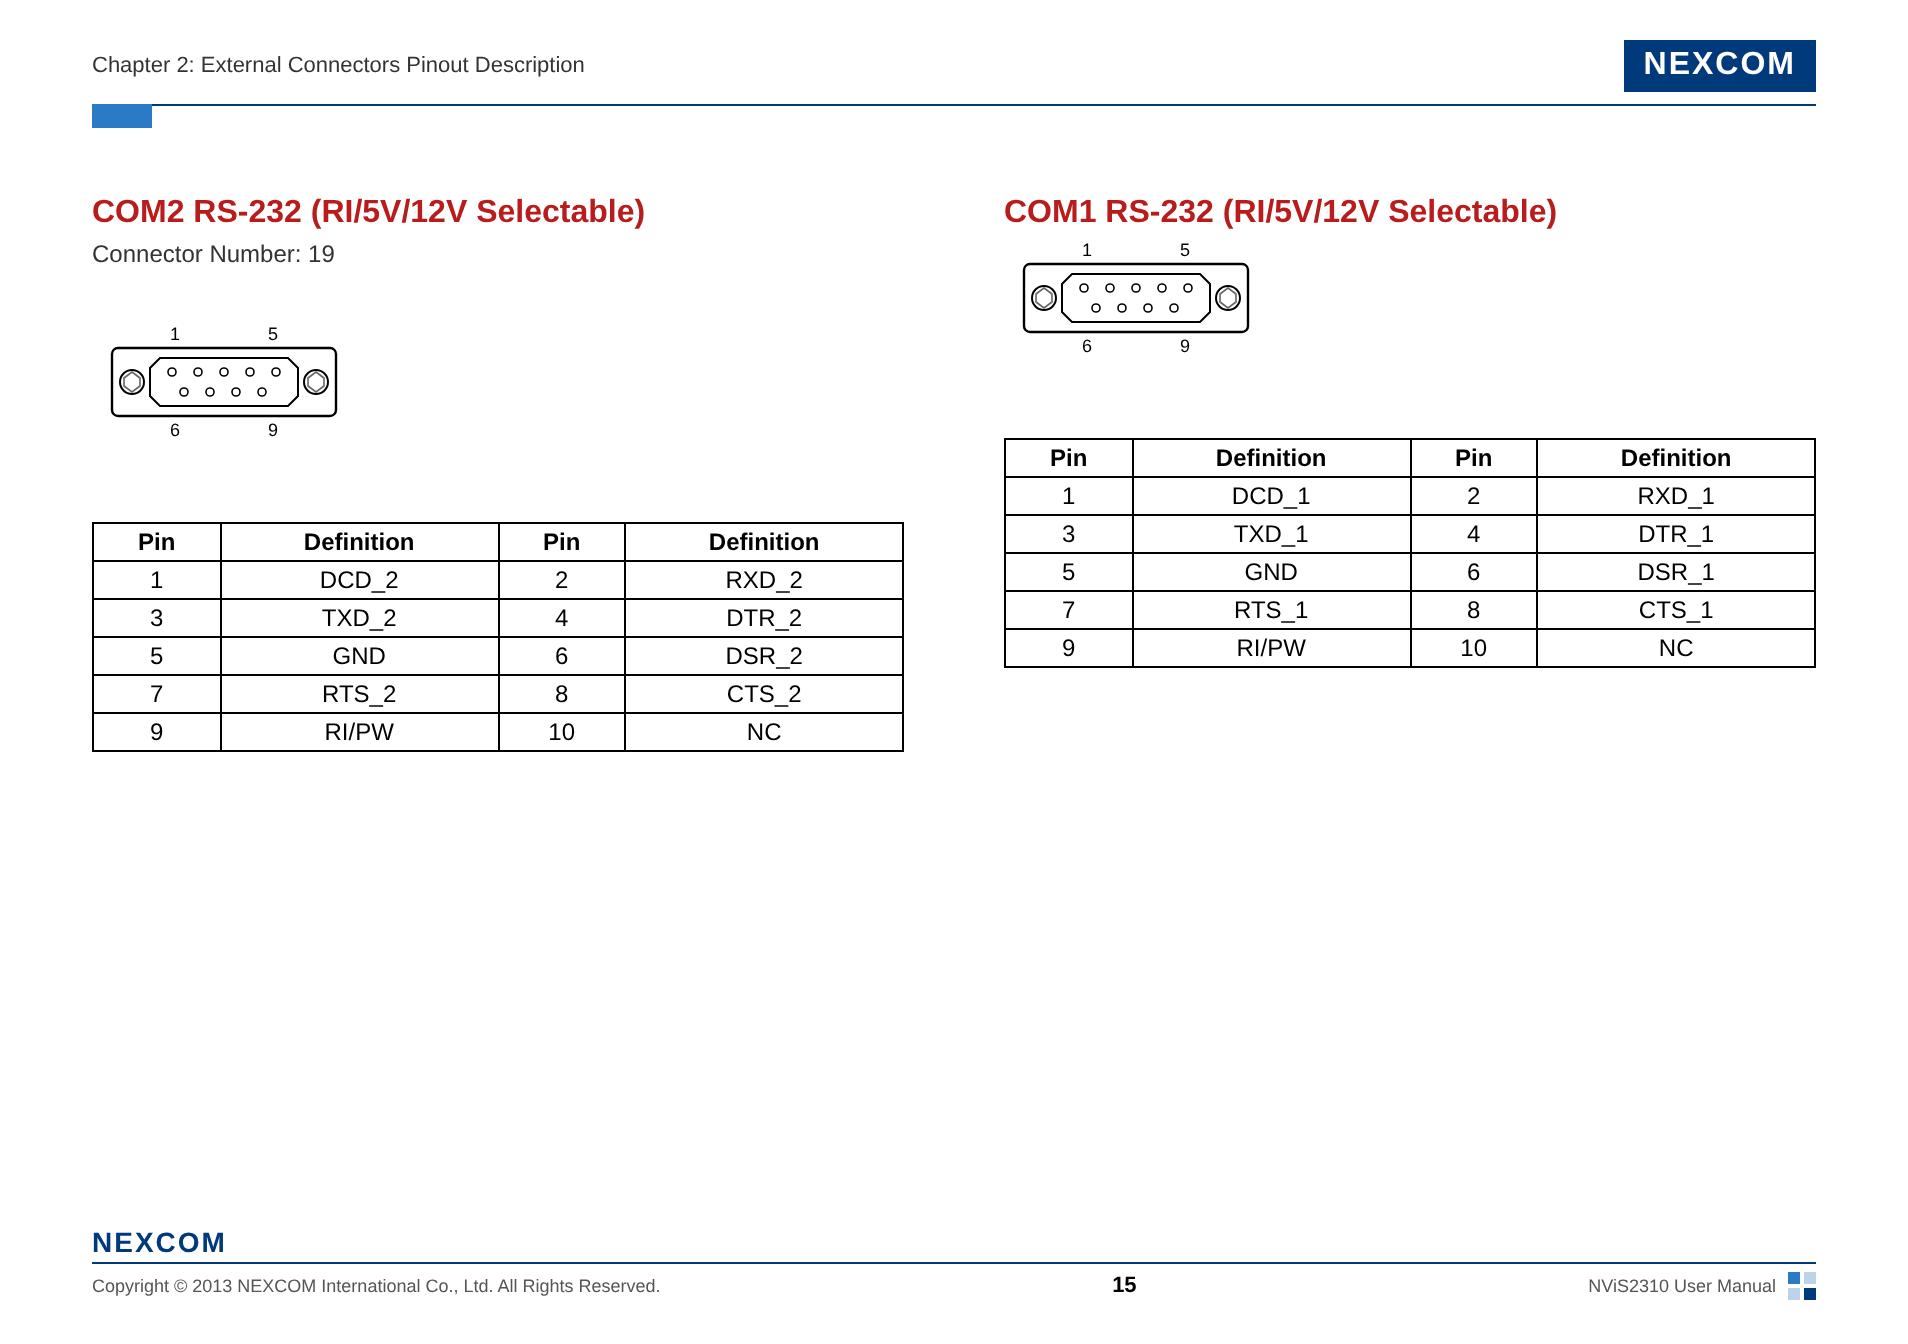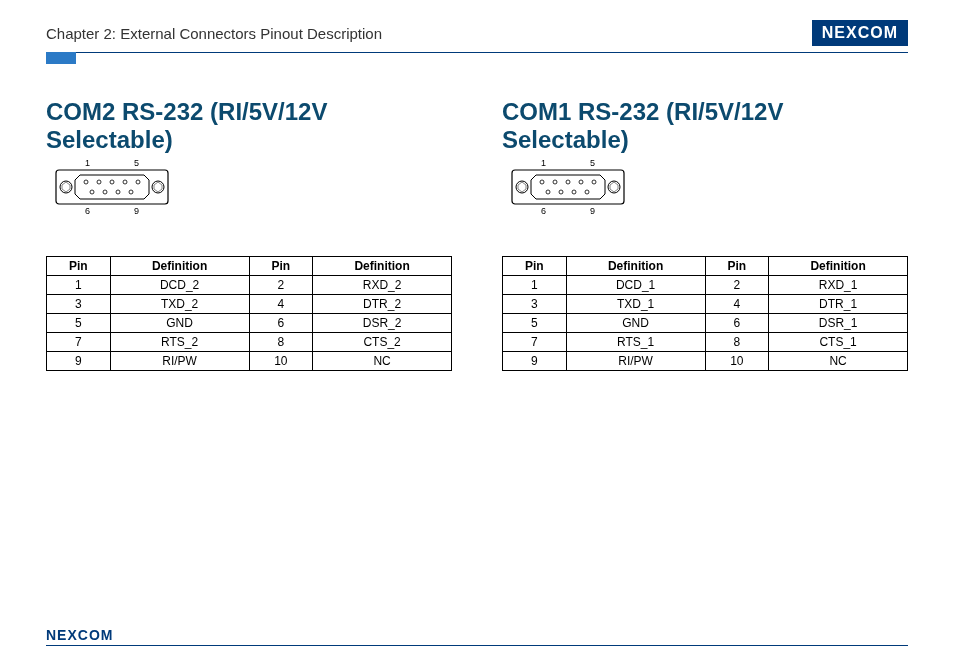--- a/index.html
+++ b/index.html
@@ -11,21 +11,21 @@
     color: #000;
     position: relative;
   }
   .page-header {
     display: flex;
     justify-content: space-between;
     align-items: center;
     padding: 20px 46px 6px 46px;
   }
   .chapter-label {
-    font-size: 15px;
+    font-size: 11px;
     color: #333;
   }
   .logo-box {
     background: #003a7a;
     color: #fff;
     padding: 4px 10px;
     font-weight: bold;
     font-size: 16px;
     letter-spacing: 1px;
     display: flex;
@@ -43,23 +43,23 @@
     margin-left: 46px;
     margin-top: -1px;
   }
   .content {
     display: flex;
     gap: 50px;
     padding: 34px 46px 0 46px;
   }
   .col { flex: 1; }
   .section-title {
-    font-size: 24px;
+    font-size: 16px;
     font-weight: 700;
-    color: #0c4a6e;
+    color: #b91c1c;
     margin-bottom: 4px;
   }
   .connector-num {
     font-size: 12px;
     color: #333;
     margin-bottom: 28px;
   }
   .connector-svg-wrap {
     margin-bottom: 34px;
     margin-left: 6px;
@@ -123,20 +123,21 @@
   <div class="logo-box">
     <span>NEXCOM</span>
   </div>
 </div>
 <hr class="header-rule">
 <div class="blue-tab"></div>
 
 <div class="content">
   <div class="col">
     <div class="section-title">COM2 RS-232 (RI/5V/12V Selectable)</div>
+    <div class="connector-num">Connector Number: 19</div>
     <div class="connector-svg-wrap">
       <svg width="130" height="60">
         <text x="33" y="8" font-size="9">1</text>
         <text x="82" y="8" font-size="9">5</text>
         <rect x="4" y="12" width="112" height="34" rx="3" fill="#fff" stroke="#000" stroke-width="1.2"></rect>
         <circle cx="14" cy="29" r="6" fill="#fff" stroke="#000"></circle>
         <polygon points="14,24 18,27 18,31 14,34 10,31 10,27" fill="none" stroke="#666" stroke-width="0.8"></polygon>
         <circle cx="106" cy="29" r="6" fill="#fff" stroke="#000"></circle>
         <polygon points="106,24 110,27 110,31 106,34 102,31 102,27" fill="none" stroke="#666" stroke-width="0.8"></polygon>
         <path d="M28 17 L92 17 L97 22 L97 36 L92 41 L28 41 L23 36 L23 22 Z" fill="#fff" stroke="#000"></path>
@@ -263,13 +264,28 @@
             <td>NC</td>
           </tr>
       </tbody>
     </table>
   </div>
 </div>
 
 <div class="page-footer">
   <div class="footer-logo">NEXCOM</div>
   <hr class="footer-rule">
+  <div class="footer-row">
+    <div>Copyright © 2013 NEXCOM International Co., Ltd. All Rights Reserved.</div>
+    <div class="page-num">15</div>
+    <div class="footer-right">
+      <div>NViS2310 User Manual</div>
+      <div class="small-squares">
+        <svg width="14" height="14">
+          <rect x="0" y="0" width="6" height="6" fill="#2b7ac6"></rect>
+          <rect x="8" y="0" width="6" height="6" fill="#bcd3ea"></rect>
+          <rect x="0" y="8" width="6" height="6" fill="#bcd3ea"></rect>
+          <rect x="8" y="8" width="6" height="6" fill="#003a7a"></rect>
+        </svg>
+      </div>
+    </div>
+  </div>
 </div>
 
 </body></html>

